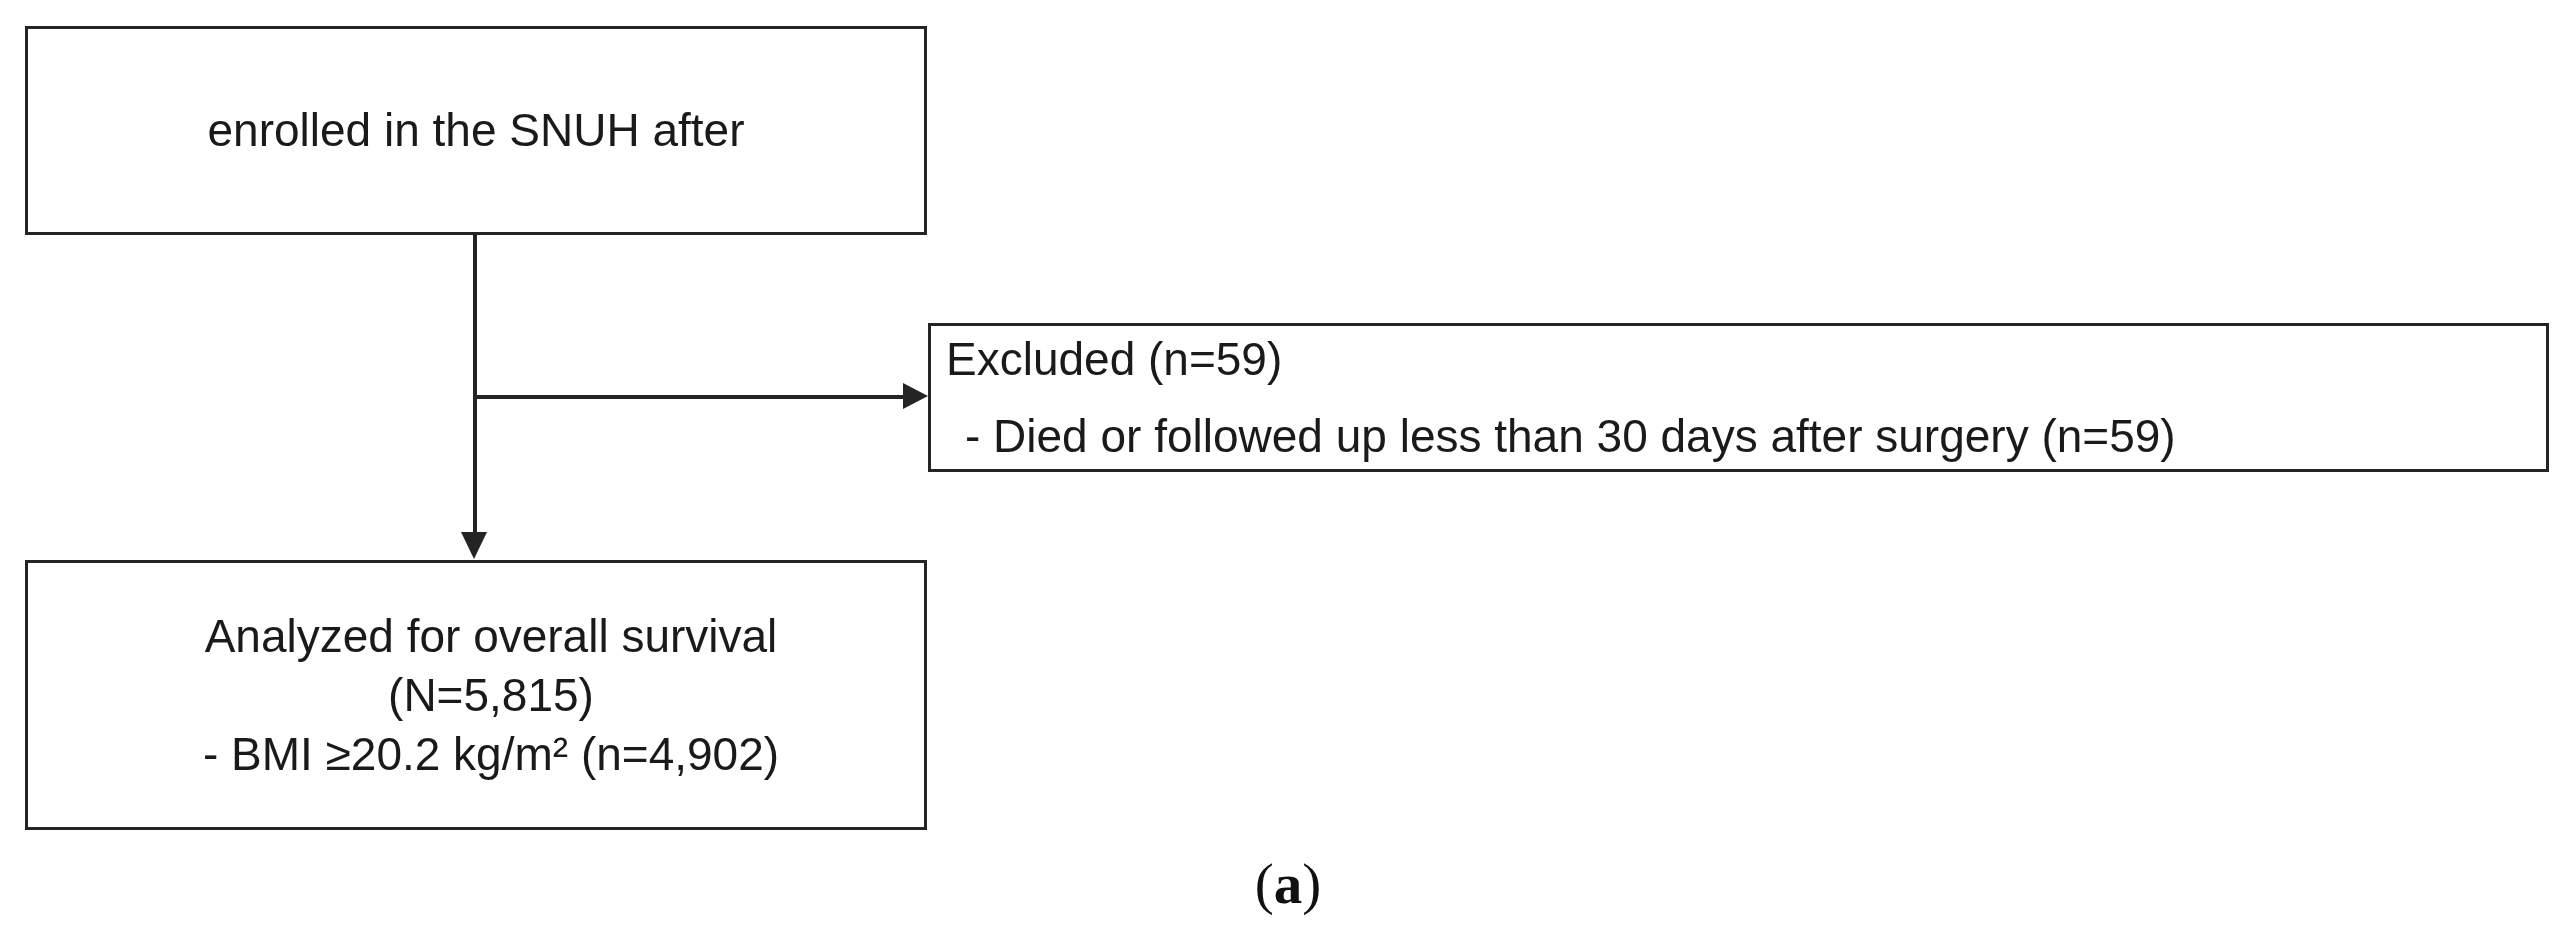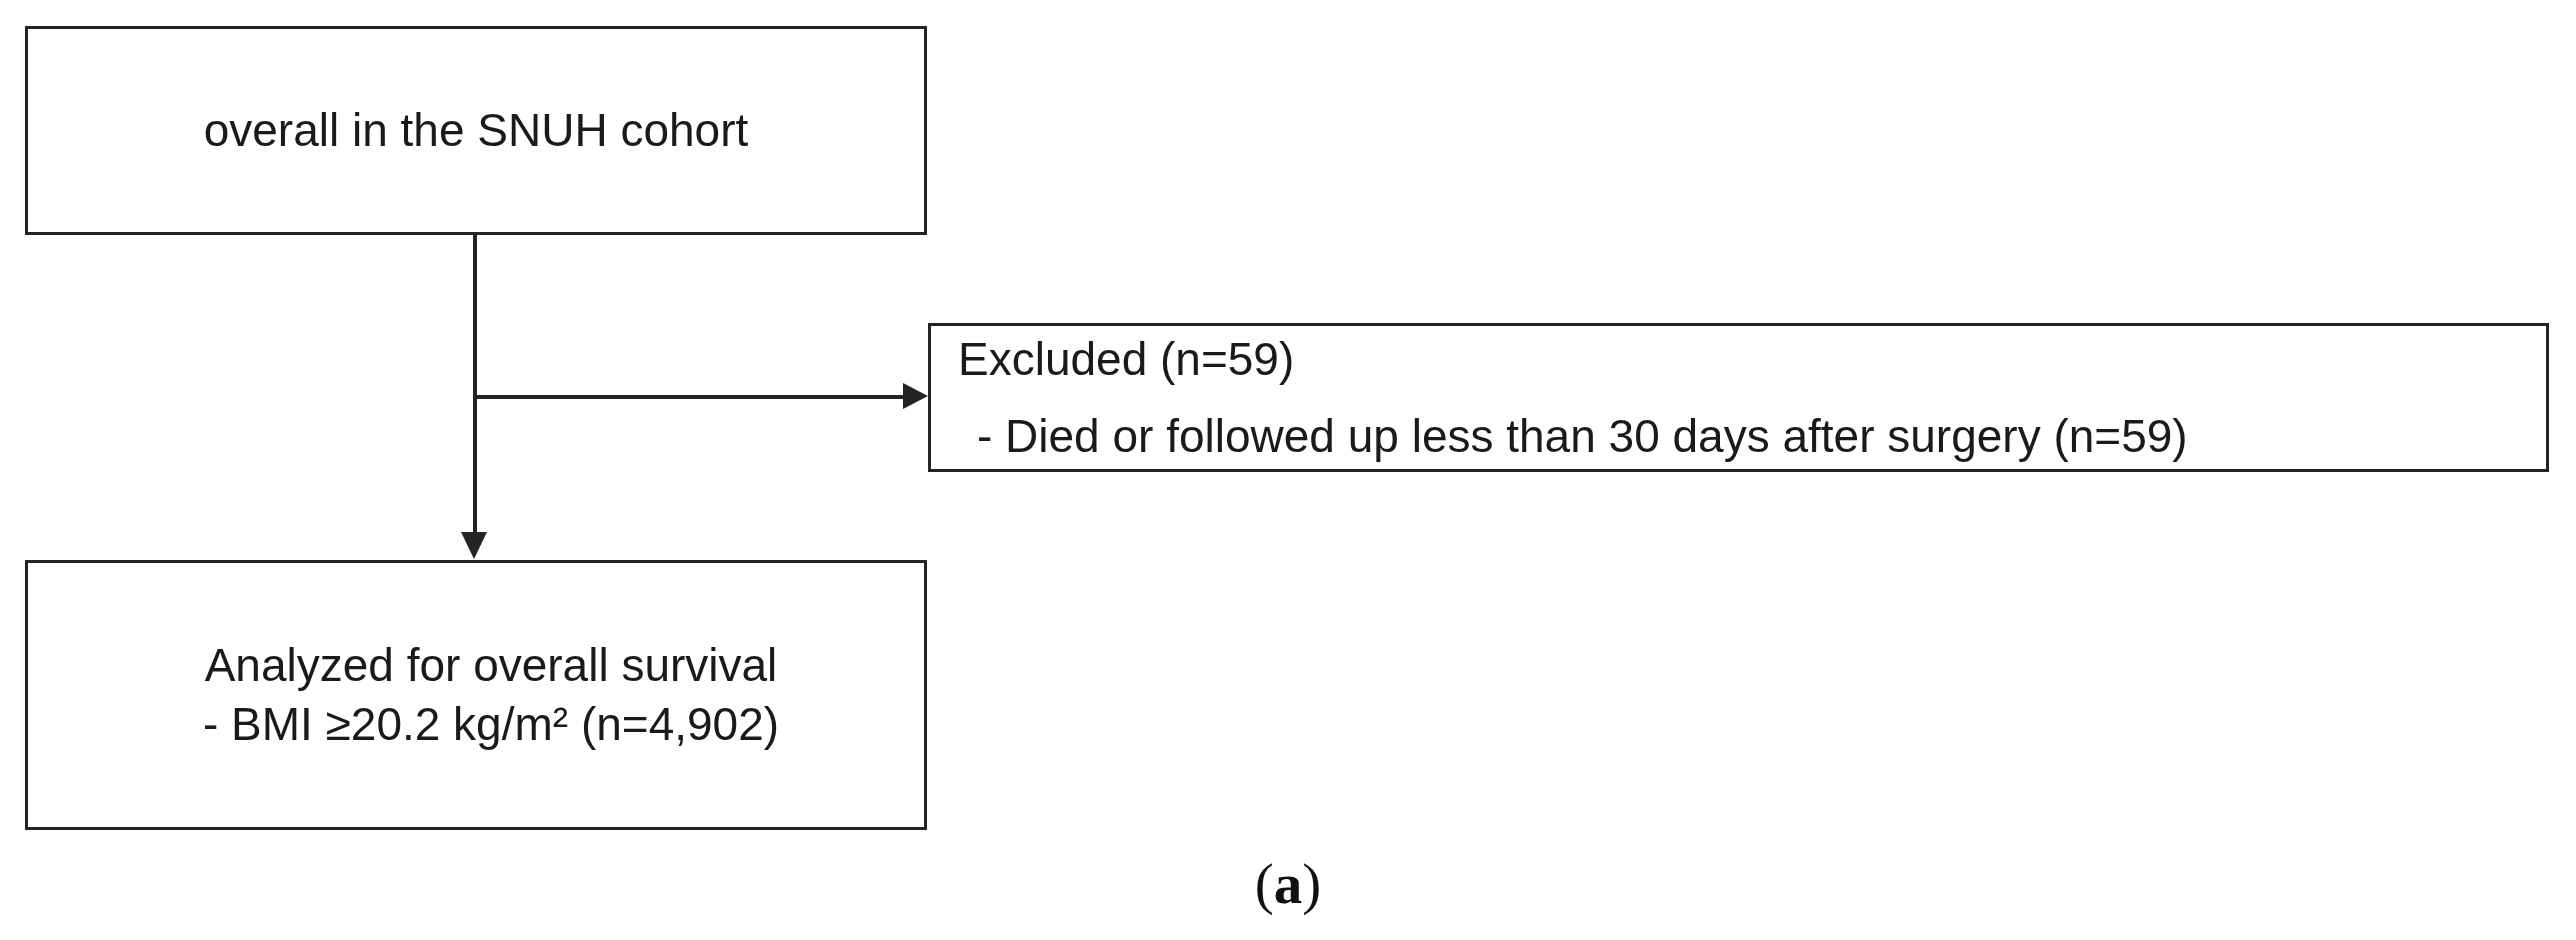--- a/index.html
+++ b/index.html
@@ -20,21 +20,21 @@
   }
   .box-cohort {
     left: 25px; top: 26px; width: 902px; height: 209px;
     display: flex; flex-direction: column; justify-content: center; align-items: center;
     text-align: center; font-size: 46px; line-height: 57px;
   }
   .box-excluded {
     left: 928px; top: 323px; width: 1621px; height: 149px;
     display: flex; flex-direction: column; justify-content: center;
     text-align: left; font-size: 46px; line-height: 57px;
-    padding-left: 27px;
+    padding-left: 15px;
   }
   .excluded-reason { margin-left: 19px; margin-top: 20px; }
   .box-analyzed {
     left: 25px; top: 560px; width: 902px; height: 270px;
     display: flex; flex-direction: column; justify-content: center; align-items: center;
     text-align: center; font-size: 46px; line-height: 59px; padding-left: 30px;
   }
   .vline {
     position: absolute;
     left: 473px; top: 235px;
@@ -72,35 +72,36 @@
     color: #111111;
   }
   .caption .letter { font-weight: bold; }
 </style>
 </head>
 <body>
 
 <div class="canvas">
 
   <div class="box box-cohort">
-    <div>overall in the SNUH cohort</div>
+    <div>enrolled in the SNUH after</div>
   </div>
 
   <div class="vline"></div>
   <div class="arrow-down"></div>
 
   <div class="hline"></div>
   <div class="arrow-right"></div>
 
   <div class="box box-excluded">
     <div>Excluded (n=59)</div>
     <div class="excluded-reason">- Died or followed up less than 30 days after surgery (n=59)</div>
   </div>
 
   <div class="box box-analyzed">
     <div>Analyzed for overall survival</div>
+    <div>(N=5,815)</div>
     <div>- BMI ≥20.2 kg/m² (n=4,902)</div>
   </div>
 
   <div class="caption"><span>(</span><span class="letter">a</span><span>)</span></div>
 
 </div>
 
 
 </body></html>

